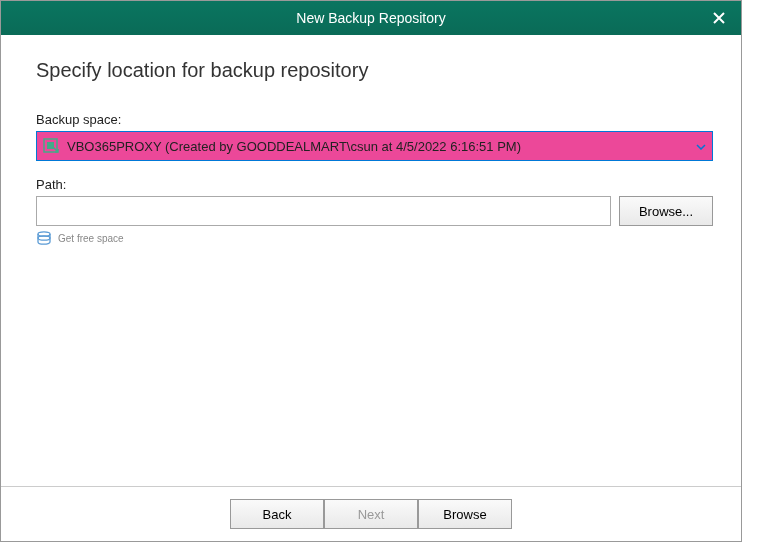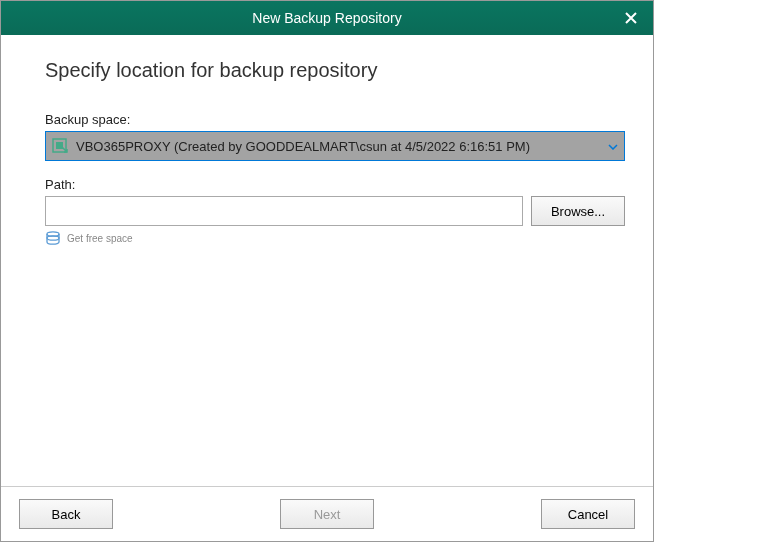--- a/index.html
+++ b/index.html
@@ -8,21 +8,21 @@
       padding: 0;
     }
     body {
       font-family: 'Segoe UI', Tahoma, sans-serif;
       background: #fff;
       width: 757px;
       height: 542px;
       overflow: hidden;
     }
     .dialog {
-      width: 654px;
+      width: 742px;
       height: 542px;
       border: 1px solid #999;
       display: flex;
       flex-direction: column;
       position: relative;
     }
     .titlebar {
       background: #0e6f5c;
       background: linear-gradient(to bottom, #0a7560, #0a6b57);
       color: #fff;
@@ -42,41 +42,41 @@
       font-size: 16px;
       font-weight: bold;
       cursor: pointer;
       width: 20px;
       height: 20px;
       display: flex;
       align-items: center;
       justify-content: center;
     }
     .content {
-      padding: 24px 28px 10px 44px;
+      padding: 24px 28px 10px 35px;
       flex: 1;
       background: #fff;
     }
     .page-title {
       font-size: 20px;
       font-weight: 400;
       color: #333;
       margin-bottom: 30px;
     }
     .field-label {
       font-size: 13px;
       color: #222;
       margin-bottom: 4px;
       display: block;
     }
     .dropdown {
       width: 100%;
       height: 30px;
       border: 1px solid #0078d7;
-      background: #a3a3a3;
+      background: #ec4899;
       display: flex;
       align-items: center;
       padding: 0 6px;
       cursor: pointer;
       position: relative;
       margin-bottom: 16px;
     }
     .dropdown-icon {
       width: 18px;
       height: 18px;
@@ -123,21 +123,21 @@
       margin-top: 4px;
     }
     .freespace-icon {
       width: 16px;
       height: 16px;
     }
     .footer {
       border-top: 1px solid #ccc;
       padding: 12px 18px;
       display: flex;
-      justify-content: space-between;
+      justify-content: center;
       gap: 0;
       background: #fff;
     }
     .footer-btn {
       width: 94px;
       height: 30px;
       border: 1px solid #999;
       background: linear-gradient(to bottom, #fafafa, #e9e9e9);
       font-size: 13px;
       cursor: pointer;
@@ -198,16 +198,16 @@
         </svg>
       </span>
       <span>Get free space</span>
     </div>
 
   </div>
 
   <div class="footer">
     <button class="footer-btn">Back</button>
     <button class="footer-btn" disabled="">Next</button>
-    <button class="footer-btn">Cancel</button>
+    <button class="footer-btn">Browse</button>
   </div>
 
 </div>
 
 </body></html>

